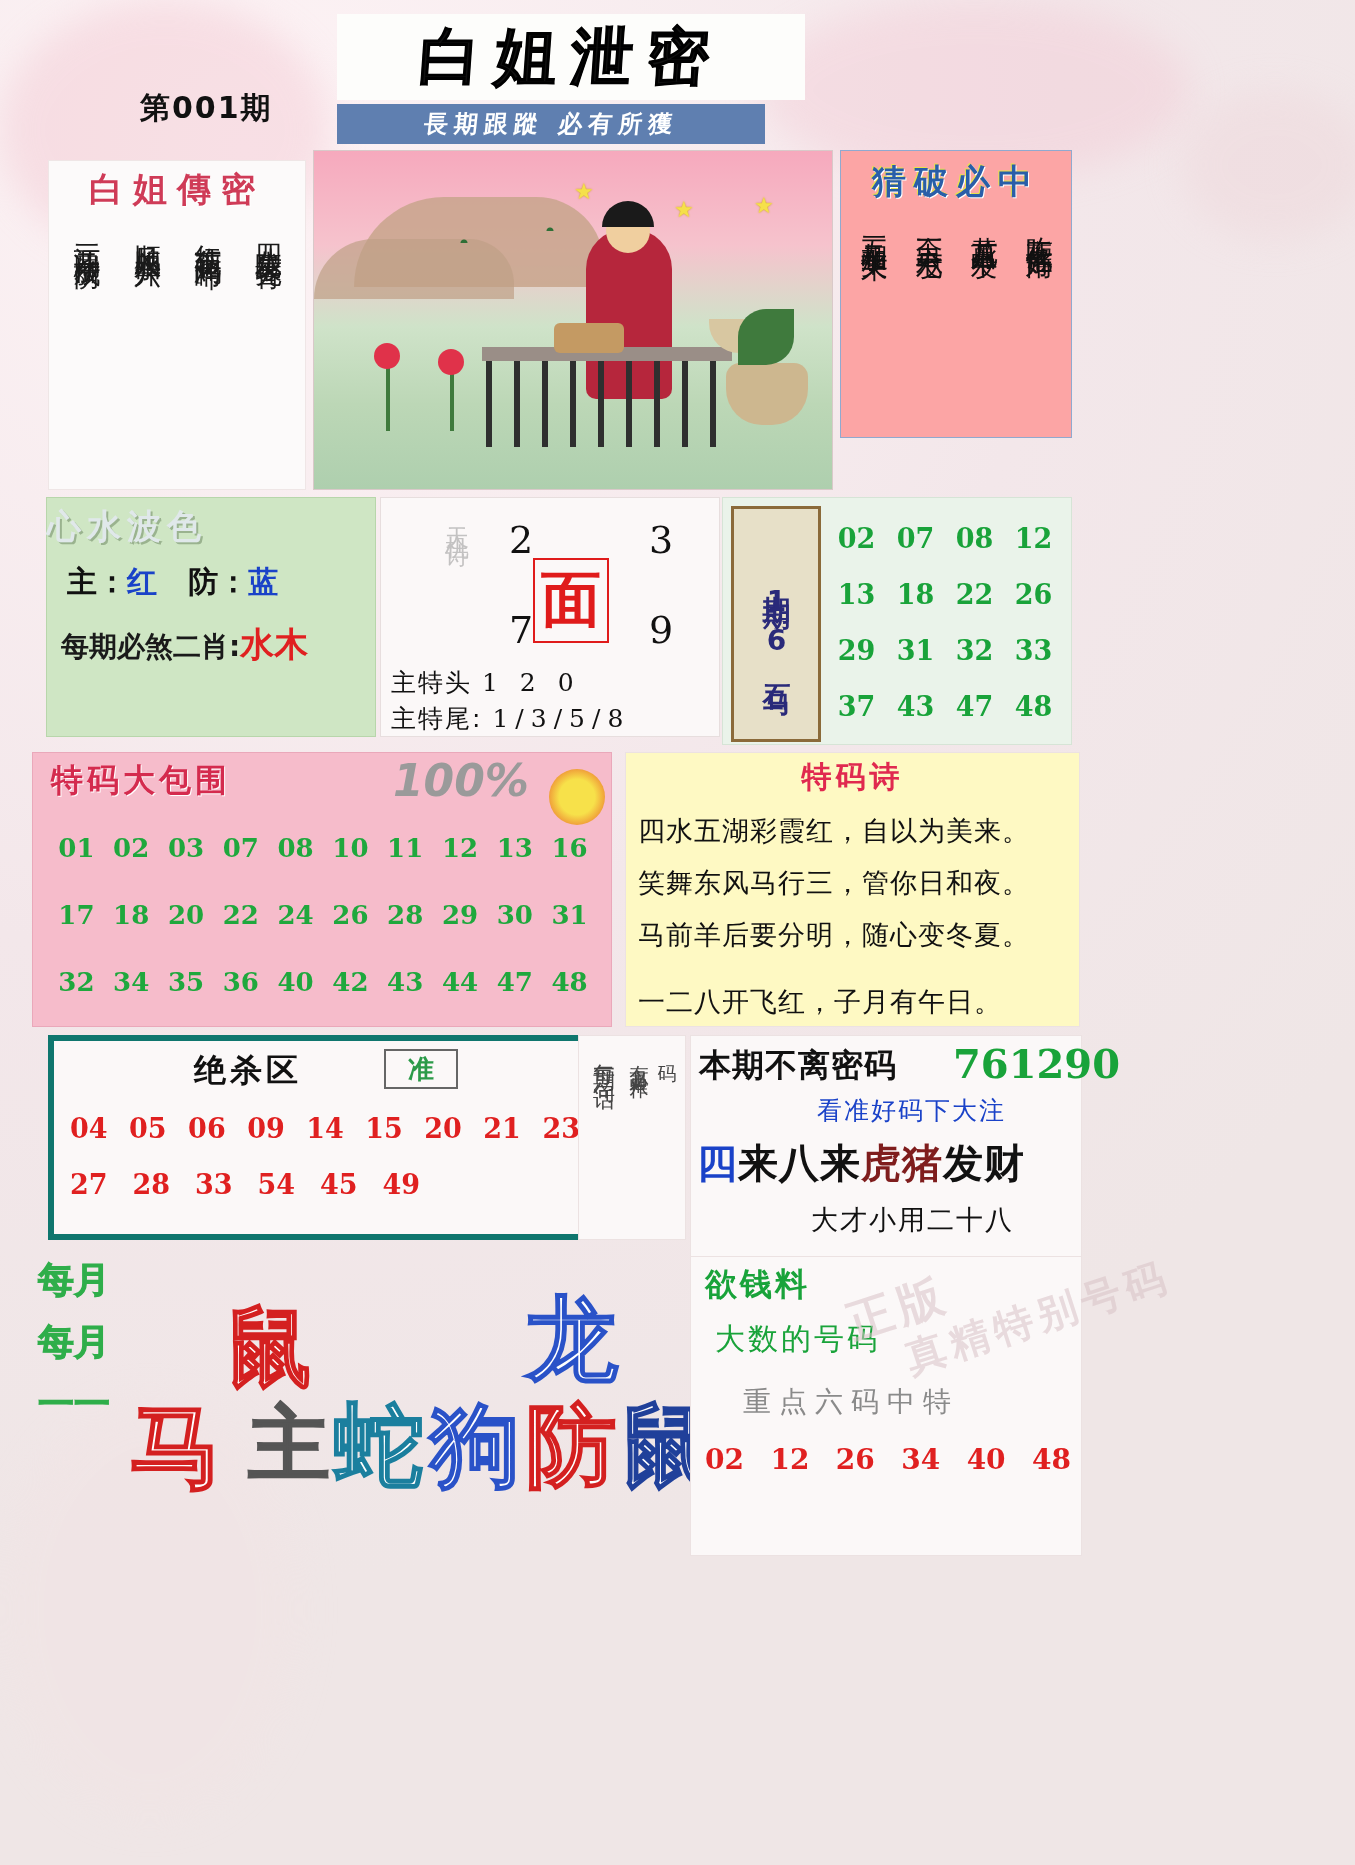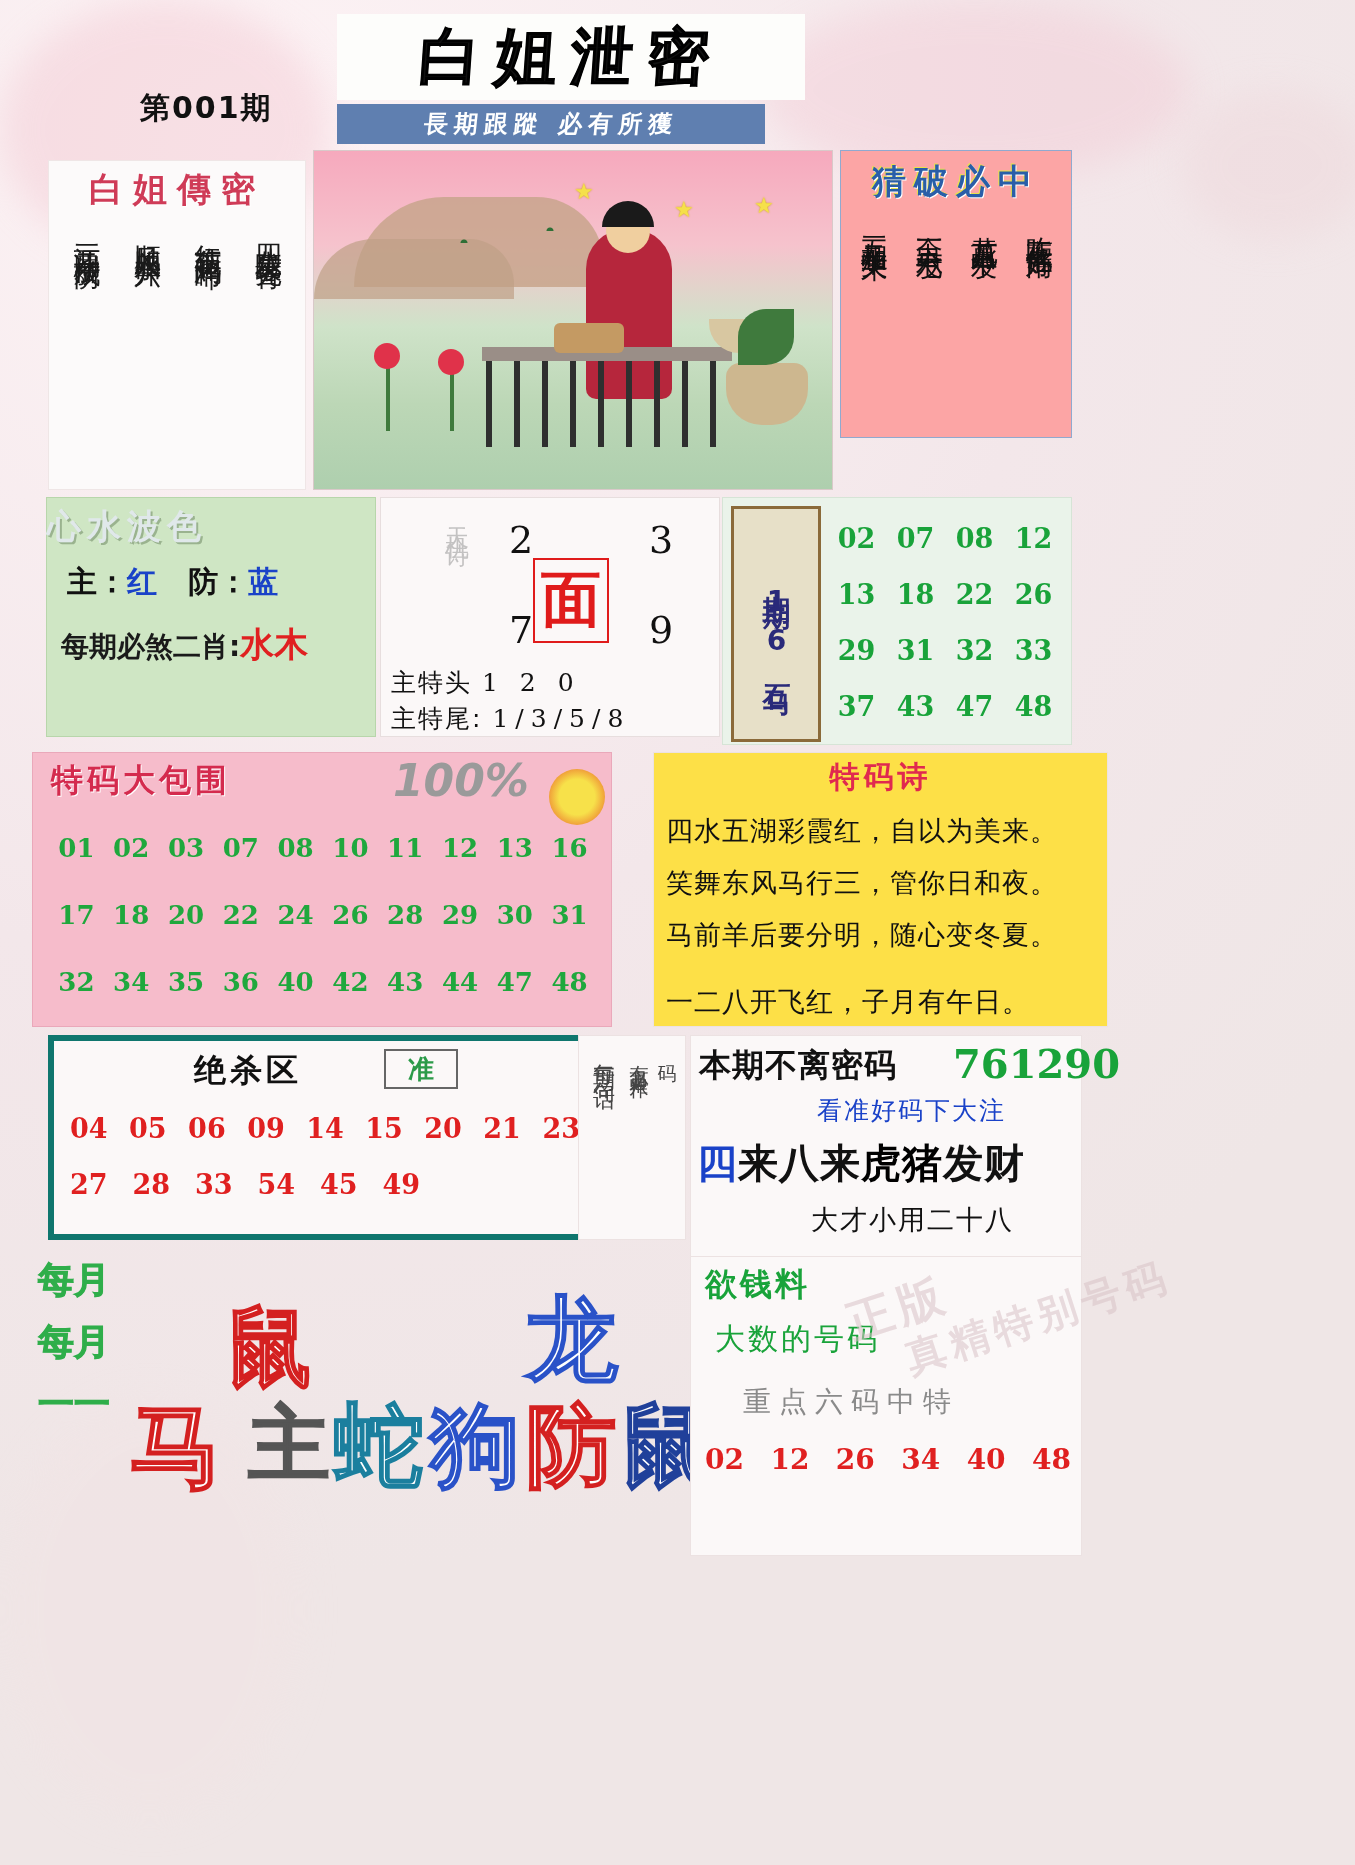--- a/index.html
+++ b/index.html
@@ -118,21 +118,21 @@
      text-shadow:1px 1px 0 #fff;}
   .pk-100{position:absolute;left:360px;top:2px;font-size:44px;font-weight:bold;color:#9a9a9a;font-style:italic;}
   .sun{position:absolute;left:516px;top:16px;width:56px;height:56px;border-radius:50%;
     background:radial-gradient(circle,#f7e14a 0 45%,#f0a23a 70%,#e8762c 100%);}
   .pk-grid{position:absolute;left:16px;top:62px;width:548px;height:200px;
     display:grid;grid-template-columns:repeat(10,1fr);grid-template-rows:repeat(3,1fr);align-items:center;}
   .pk-grid div{font-size:26px;font-weight:bold;color:#1fa83d;text-align:center;
     font-family:"DejaVu Serif","Liberation Serif",serif;}
 
   
-  .tm-box{left:653px;top:752px;width:455px;height:275px;background:#fde047;border:1px solid #ece2e2;}
+  .tm-box{left:625px;top:752px;width:455px;height:275px;background:#fef9c3;border:1px solid #ece2e2;}
   .tm-title{position:absolute;left:0;top:4px;width:100%;text-align:center;font-size:30px;font-weight:bold;color:#e0294f;letter-spacing:4px;}
   .tm-line{position:absolute;left:12px;font-size:27px;color:#111;letter-spacing:1px;
     font-family:"DejaVu Serif","Liberation Serif",serif;}
 
   
   .js-box{left:48px;top:1035px;width:540px;height:205px;background:#fbf8f8;border:6px solid #0f766e;}
   .js-title{position:absolute;left:140px;top:8px;font-size:32px;font-weight:bold;color:#111;letter-spacing:4px;}
   .js-badge{position:absolute;left:330px;top:8px;width:70px;height:36px;border:2px solid #666;
     display:flex;align-items:center;justify-content:center;font-size:26px;color:#2b9a48;font-weight:bold;}
   .js-r1{position:absolute;left:16px;top:72px;width:510px;display:flex;justify-content:space-between;}
@@ -150,21 +150,21 @@
 
   
   .mm-box{left:690px;top:1035px;width:392px;height:230px;background:#fbf8f8;border:1px solid #ece2e2;}
   .mm-t{position:absolute;left:8px;top:8px;font-size:32px;font-weight:bold;color:#111;letter-spacing:1px;}
   .mm-num{position:absolute;left:262px;top:4px;font-size:40px;font-weight:bold;color:#19a33a;
     font-family:"DejaVu Serif","Liberation Serif",serif;}
   .mm-sub{position:absolute;left:126px;top:58px;font-size:25px;color:#1a42c8;letter-spacing:2px;}
   .mm-big{position:absolute;left:6px;top:100px;width:380px;font-size:40px;font-weight:bold;letter-spacing:1px;}
   .mm-big .c1{color:#1a42c8;}
   .mm-big .c2{color:#111;}
-  .mm-big .c3{color:#000000;}
+  .mm-big .c3{color:#7f1d1d;}
   .mm-big .c4{color:#111;}
   .mm-foot{position:absolute;left:120px;top:166px;font-size:27px;color:#111;letter-spacing:2px;}
 
   
   .zod-box{left:26px;top:1256px;width:660px;height:300px;}
   .zc{position:absolute;font-weight:bold;}
   .z-green{color:#2fae4a;-webkit-text-stroke:1px #2fae4a;}
   .z-red{color:#fff;-webkit-text-stroke:2px #d42020;}
   .z-blue{color:#fff;-webkit-text-stroke:2px #2a52c8;}
   .z-grey{color:#555;-webkit-text-stroke:1px #555;}

